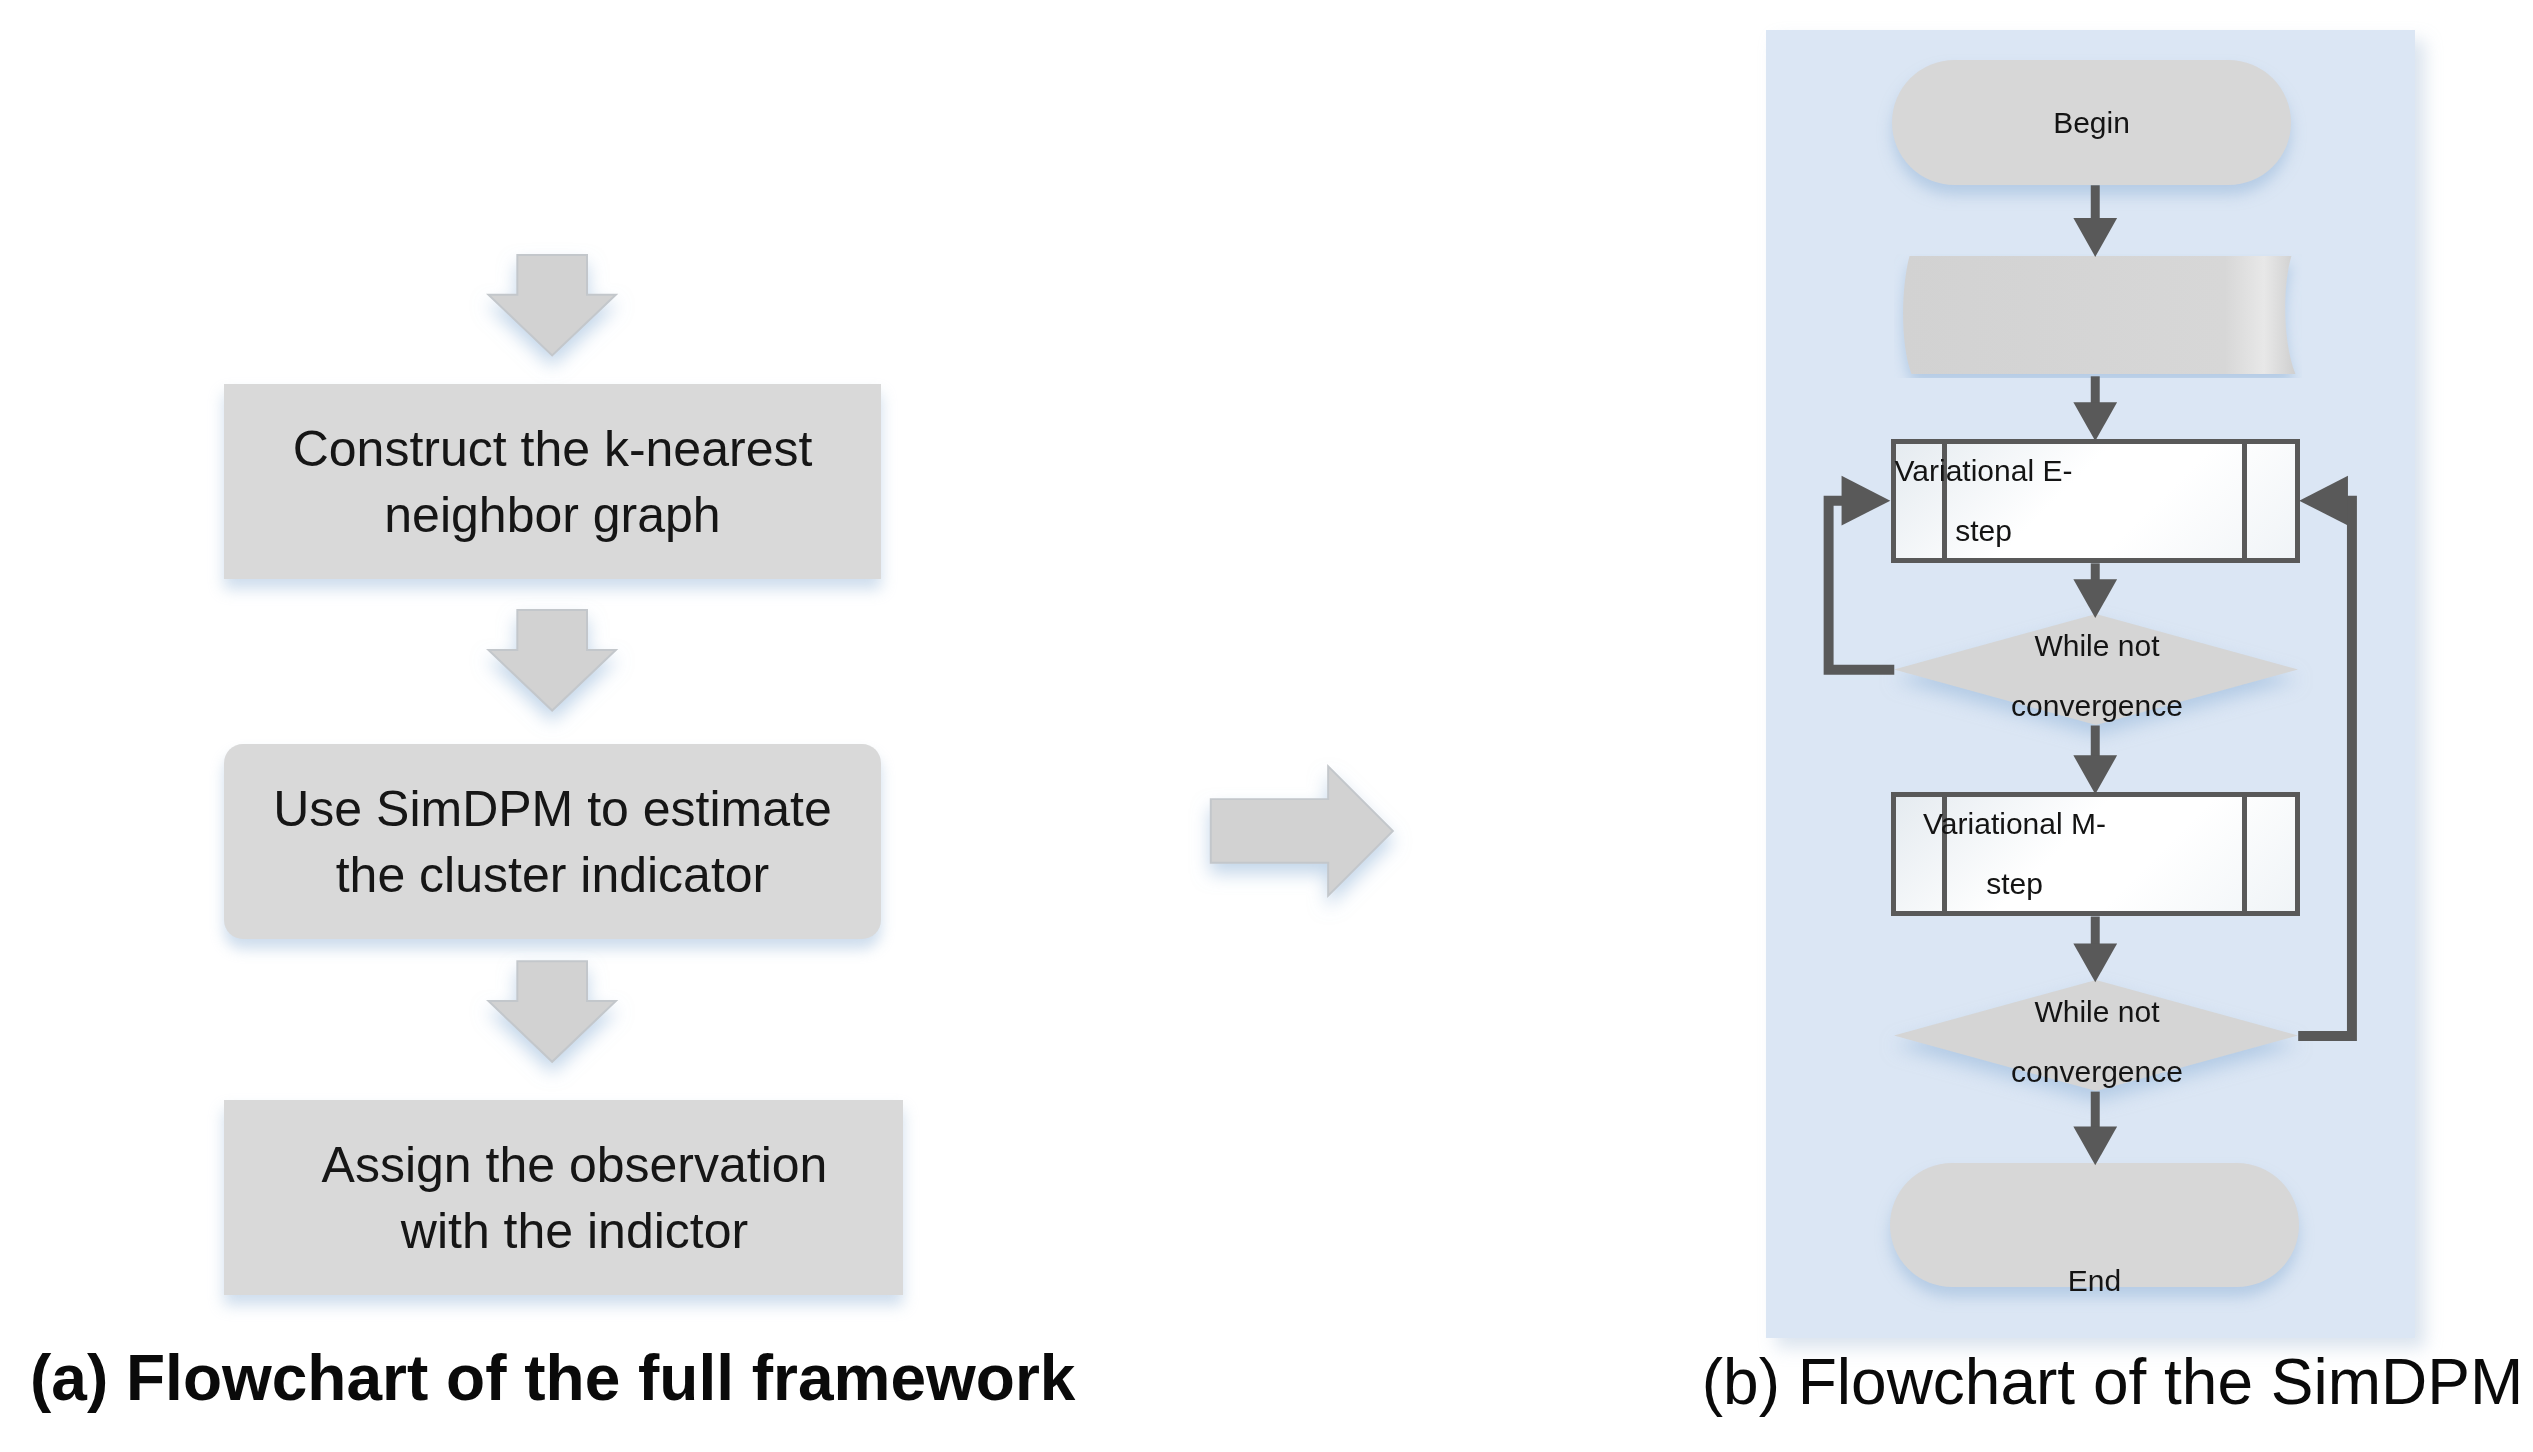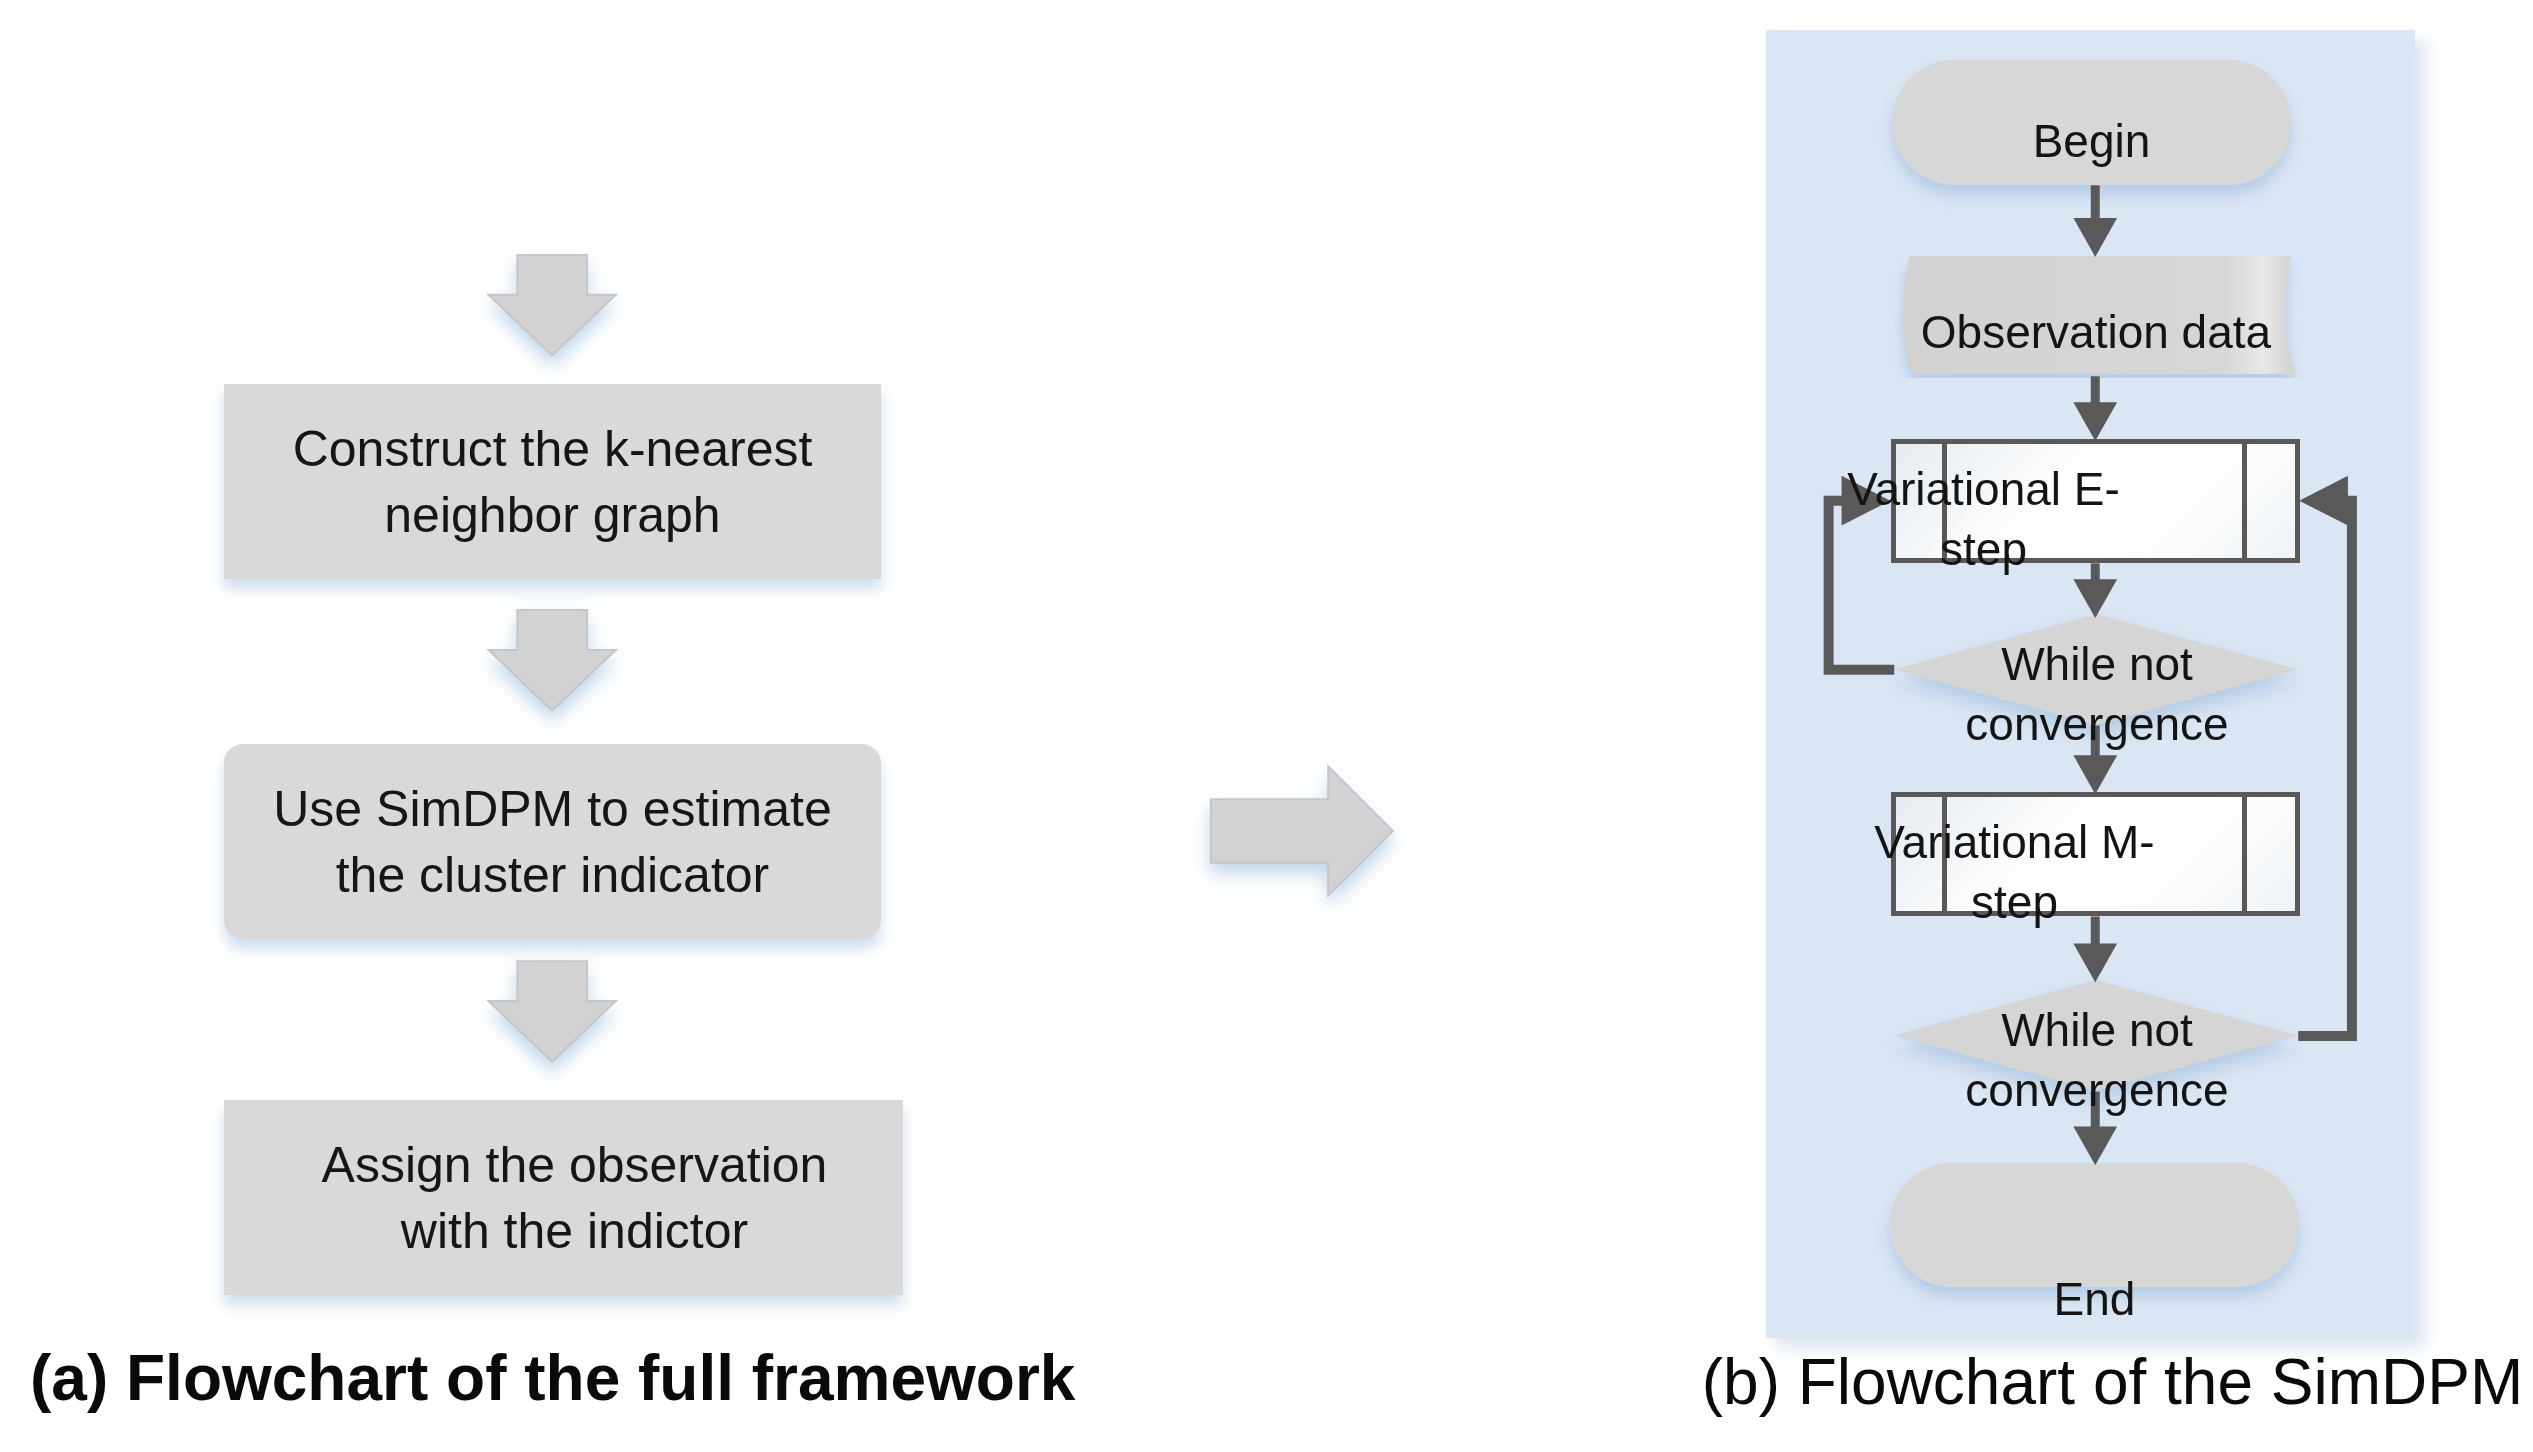--- a/index.html
+++ b/index.html
@@ -16,22 +16,22 @@
   }
 
   
   .panel{
     position:absolute;left:1766px;top:30px;width:649px;height:1308px;
     background:#dbe6f4;
     box-shadow:10px 10px 16px rgba(160,185,210,0.38);
   }
   .node-text{
     position:absolute;display:flex;align-items:center;justify-content:center;
-    text-align:center;font-size:46px;line-height:60px;white-space:pre-line;
-    color:#141414;pointer-events:none;z-index:6;margin-top:18px;
+    text-align:center;font-size:30px;line-height:60px;white-space:pre-line;
+    color:#141414;pointer-events:none;z-index:6;
   }
   .stadium{
     position:absolute;background:#d7d7d7;border-radius:994px;
     box-shadow:0 10px 14px rgba(146,180,216,0.5);
   }
   .pp-box{ 
     position:absolute;border:5px solid #595959;
     background:linear-gradient(135deg,#e5ebf0 0%,#ffffff 42%,#ffffff 62%,#f0f4f7 100%);
     box-sizing:border-box;z-index:4;
   }
@@ -73,21 +73,20 @@
         <stop offset="0.82" stop-color="#d7d7d7"></stop>
         <stop offset="0.92" stop-color="#e8e8e8"></stop>
         <stop offset="1" stop-color="#cfcfcf"></stop>
       </linearGradient>
       <filter id="softShadow" x="-30%" y="-30%" width="160%" height="170%">
         <feDropShadow dx="0" dy="9" stdDeviation="7" flood-color="#92b4d8" flood-opacity="0.55"></feDropShadow>
       </filter>
     </defs>
     <path d="M 15 2 L 400 2 C 391 32 391 88 404 121 L 17 121 C 5 88 7 32 15 2 Z" fill="url(#tapeGrad)" filter="url(#softShadow)"></path>
   </svg>
-  <div class="node-text" style="left:1894px;top:254px;width:404px;height:120px;">Observation data</div>
 
   <div class="pp-box" style="left:1891px;top:439px;width:409px;height:124px;">
     <div class="pp-bar" style="left:46px;"></div>
     <div class="pp-bar" style="left:346px;"></div>
   </div>
   <div class="node-text" style="left:1779px;top:439px;width:409px;height:124px;">Variational E-
 step</div>
 
   <div class="diamond-wrap" style="left:1894px;top:614px;width:404px;height:111px;">
     <div class="diamond"></div>

